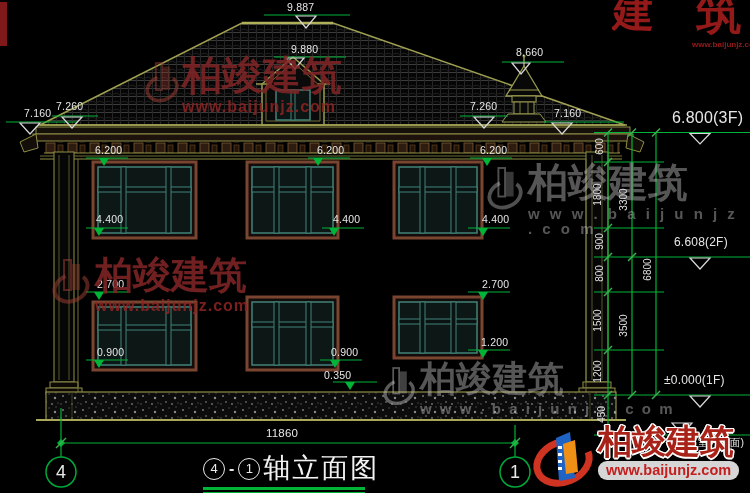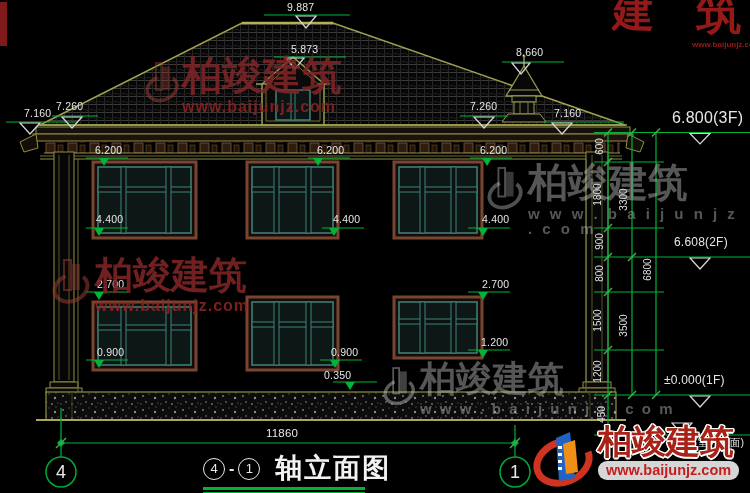--- a/index.html
+++ b/index.html
@@ -28,21 +28,21 @@
      text-shadow:-1.5px 0 #fff,1.5px 0 #fff,0 -1.5px #fff,0 1.5px #fff,
                  -1px -1px #fff,1px 1px #fff,-1px 1px #fff,1px -1px #fff;}
   #brandLogo .urlbar{margin-top:3px;background:rgba(232,232,232,.92);border-radius:9px;
      padding:1px 8px;font-size:14.5px;font-weight:bold;color:#c41f1f;line-height:1.2;
      align-self:flex-start;}
   
   #titleBlock{position:absolute;left:203px;top:455px;display:flex;align-items:center;gap:3px;}
   .tc{width:20px;height:20px;border:1.5px solid #e8e8e8;border-radius:50%;color:#e8e8e8;
       font-size:13px;display:flex;align-items:center;justify-content:center;}
   #titleBlock .dash{color:#e8e8e8;font-size:16px;font-weight:bold;margin:0 1px;}
-  #titleBlock .ttl{color:#f2f2f2;font-size:27px;font-weight:bold;letter-spacing:2px;line-height:1;margin-left:12px;}
+  #titleBlock .ttl{color:#f2f2f2;font-size:27px;font-weight:normal;letter-spacing:2px;line-height:1;}
   .underline1{position:absolute;left:203px;top:487px;width:162px;height:3px;background:#00b437;}
   .underline2{position:absolute;left:203px;top:491.5px;width:162px;height:1.5px;background:#00b437;}
   .axnum{position:absolute;width:24px;text-align:center;color:#e8e8e8;font-size:18px;}
   .frag{position:absolute;overflow:hidden;color:#a51c1c;font-weight:bold;opacity:.9;}
   .frag span{position:relative;display:block;}
 </style>
 </head>
 <body>
 
 <div id="stage">
@@ -288,21 +288,21 @@
         <rect x="558" y="467" width="4" height="3" fill="#fff"></rect>
   </g>
 
   <use href="#wmlogo" x="145" y="55" width="36" height="52" style="color:rgba(150,60,50,.55)"></use>
   <use href="#wmlogo" x="52" y="252" width="40" height="56" style="color:rgba(150,60,50,.55)"></use>
   <use href="#wmlogo" x="487" y="160" width="38" height="54" style="color:rgba(200,200,200,.4)"></use>
   <use href="#wmlogo" x="383" y="360" width="34" height="50" style="color:rgba(200,200,200,.45)"></use>
 </svg>
 
 <div class="dt" style="left:287px;top:2px">9.887</div>
-<div class="dt" style="left:291px;top:44px">5.873</div>
+<div class="dt" style="left:291px;top:44px">9.880</div>
 <div class="dt" style="left:516px;top:47px">8.660</div>
 <div class="dt" style="left:24px;top:108px">7.160</div>
 <div class="dt" style="left:56px;top:101px">7.260</div>
 <div class="dt" style="left:470px;top:101px">7.260</div>
 <div class="dt" style="left:554px;top:108px">7.160</div>
 <div class="dt" style="left:672px;top:112px;font-size:16px">6.800(3F)</div>
 <div class="dt" style="left:674px;top:237px;font-size:12px">6.608(2F)</div>
 <div class="dt" style="left:664px;top:375px;font-size:12px">±0.000(1F)</div>
 <div class="dt" style="left:694px;top:437px">(室外地面)</div>
 

